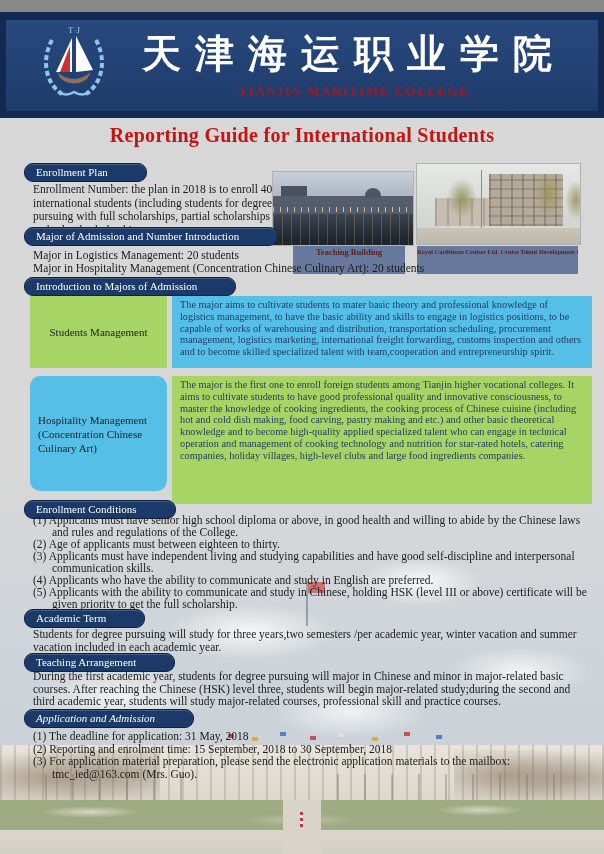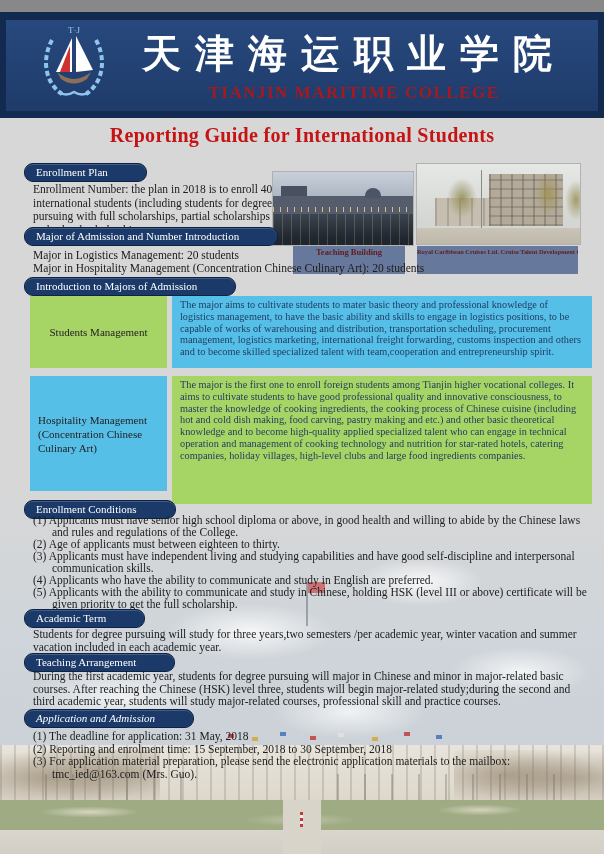--- a/index.html
+++ b/index.html
@@ -8,21 +8,21 @@
 
   
   .header{position:absolute;left:0;top:0;width:604px;height:106px;background:#122a50;}
   .header-inner{position:absolute;left:6px;right:6px;top:8px;bottom:7px;
     background:linear-gradient(#28497e,#1e3b6a);}
   .logo{position:absolute;left:32px;top:8px;width:84px;height:88px;}
   .cn-title{position:absolute;left:116px;top:14px;width:476px;height:54px;line-height:54px;
     text-align:center;color:#ffffff;font-weight:bold;font-size:39px;letter-spacing:14px;
     font-family:"DejaVu Serif","Liberation Serif",serif;white-space:nowrap;}
   .en-title{position:absolute;left:116px;top:71px;width:476px;text-align:center;color:#a8191f;
-    font-size:17px;font-weight:bold;letter-spacing:1.5px;white-space:nowrap;}
+    font-size:13px;font-weight:bold;letter-spacing:1.5px;white-space:nowrap;}
 
   
   .main-title{position:absolute;left:0;top:112px;width:604px;text-align:center;
     color:#c41414;font-size:20px;font-weight:bold;letter-spacing:.3px;}
 
   
   .pill{position:absolute;background:#1b3a69;color:#ffffff;font-size:11px;line-height:14px;
     padding:1px 38px 2px 11px;border-radius:9px;border:1px solid #0e2344;
     box-shadow:inset 0 1px 0 rgba(255,255,255,.18);white-space:nowrap;}
   .p1{left:24px;top:151px;} .p2{left:24px;top:215px;} .p3{left:24px;top:265px;}
@@ -38,21 +38,21 @@
   .conds div, .applist div{padding-left:19px;text-indent:-19px;}
   .acad{left:33px;top:616px;width:552px;line-height:13px;}
   .teach{left:33px;top:658px;width:557px;line-height:12.5px;}
   .applist{left:33px;top:718px;width:557px;line-height:12.5px;}
 
   
   .tbl{position:absolute;left:30px;top:284px;width:562px;height:195px;}
   .cell{position:absolute;box-sizing:border-box;}
   .cA{left:0;top:0;width:137px;height:72px;background:#a6d465;}
   .cB{left:142px;top:0;width:420px;height:72px;background:#56bfe8;}
-  .cC{left:0;top:80px;width:137px;height:115px;background:#56bfe8;}
+  .cC{left:0;top:80px;width:137px;height:115px;background:#56bfe8;border-radius:10px;}
   .cD{left:142px;top:80px;width:420px;height:128px;background:#a6d465;}
   .major{display:flex;align-items:center;justify-content:center;text-align:left;
     font-size:11px;line-height:14px;color:#222;padding:0 8px;}
   .desc{font-size:10.3px;line-height:11.8px;color:#1e3a5f;padding:3px 8px;}
 
   
   .photo{position:absolute;overflow:hidden;box-shadow:0 0 0 1px rgba(120,120,120,.4);}
   .ph1{left:273px;top:160px;width:140px;height:73px;
     background:linear-gradient(#c6cdd8 0%,#a8b1c0 38%,#6b7避 0);}
   .ph1 .sky{position:absolute;inset:0;background:linear-gradient(#c9d0da 0%,#a3adbc 45%,#8d97a7 55%);}

